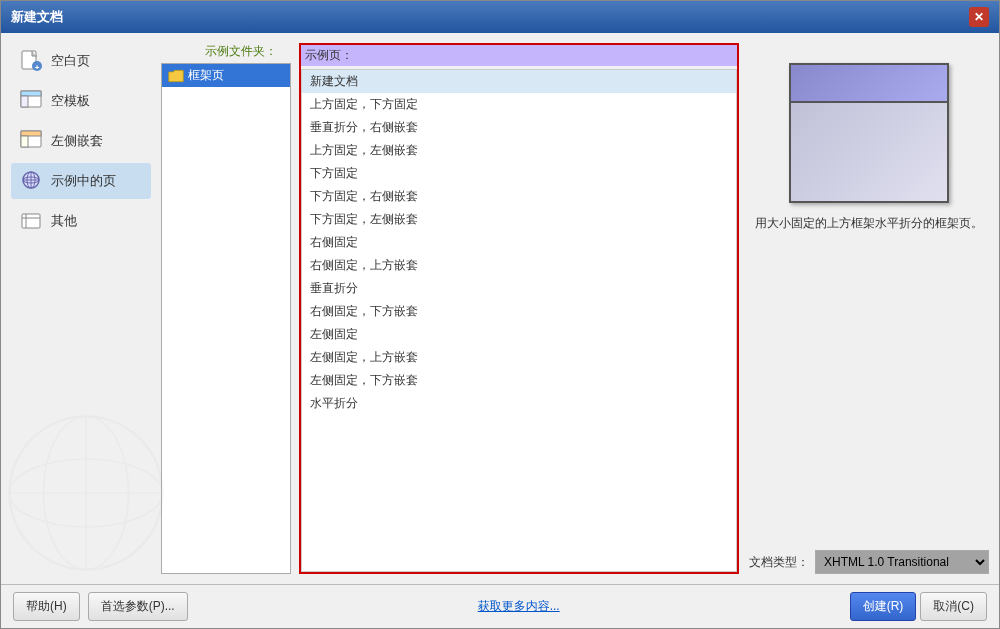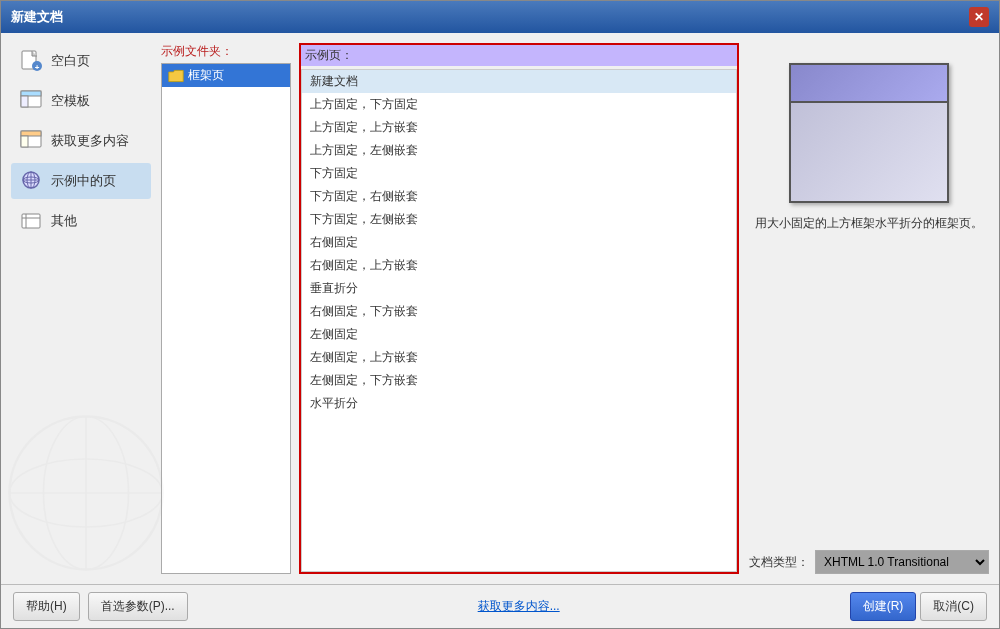--- a/index.html
+++ b/index.html
@@ -111,22 +111,23 @@
     }
 
     
     .folder-section {
       display: flex;
       flex-direction: column;
       min-width: 130px;
     }
     .section-label {
       font-size: 12px;
-      color: #b91c1c;
+      color: #4d7c0f;
       margin-bottom: 3px;
+      margin-left: 44px;
     }
     .folder-list {
       border: 1px solid #aaa;
       background: white;
       flex: 1;
       overflow-y: auto;
     }
     .folder-item {
       display: flex;
       align-items: center;
@@ -323,21 +324,21 @@
         </svg>
         <span>空模板</span>
       </div>
 
       <div class="nav-item">
         <svg class="nav-icon" viewBox="0 0 24 24">
           <rect x="2" y="2" width="20" height="16" rx="1" fill="white" stroke="#888" stroke-width="1"></rect>
           <rect x="2" y="2" width="20" height="5" fill="#ffcc88" stroke="#888" stroke-width="1"></rect>
           <rect x="2" y="7" width="7" height="11" fill="#ffe" stroke="#888" stroke-width="1"></rect>
         </svg>
-        <span>获取更多内容</span>
+        <span>左侧嵌套</span>
       </div>
 
       <div class="nav-item active">
         <svg class="nav-icon" viewBox="0 0 24 24">
           <circle cx="12" cy="11" r="8" fill="#ddddff" stroke="#6666aa" stroke-width="1.5"></circle>
           <ellipse cx="12" cy="11" rx="4" ry="8" fill="none" stroke="#6666aa" stroke-width="1"></ellipse>
           <ellipse cx="12" cy="11" rx="8" ry="3" fill="none" stroke="#6666aa" stroke-width="1"></ellipse>
           <line x1="4" y1="11" x2="20" y2="11" stroke="#6666aa" stroke-width="1"></line>
           <line x1="12" y1="3" x2="12" y2="19" stroke="#6666aa" stroke-width="1"></line>
         </svg>
@@ -371,21 +372,21 @@
             </div>
 
           </div>
         </div>
 
         <div class="pages-section">
           <div class="pages-label">示例页：</div>
           <div class="pages-list" id="pages-list">
           <div class="page-item selected">新建文档</div>
               <div class="page-item">上方固定，下方固定</div>
-              <div class="page-item">上方固定，上方嵌套</div>
+              <div class="page-item">垂直折分，右侧嵌套</div>
               <div class="page-item">上方固定，左侧嵌套</div>
               <div class="page-item">下方固定</div>
               <div class="page-item">下方固定，右侧嵌套</div>
               <div class="page-item">下方固定，左侧嵌套</div>
               <div class="page-item">右侧固定</div>
               <div class="page-item">右侧固定，上方嵌套</div>
               <div class="page-item">垂直折分</div>
               <div class="page-item">右侧固定，下方嵌套</div>
               <div class="page-item">左侧固定</div>
               <div class="page-item">左侧固定，上方嵌套</div>

